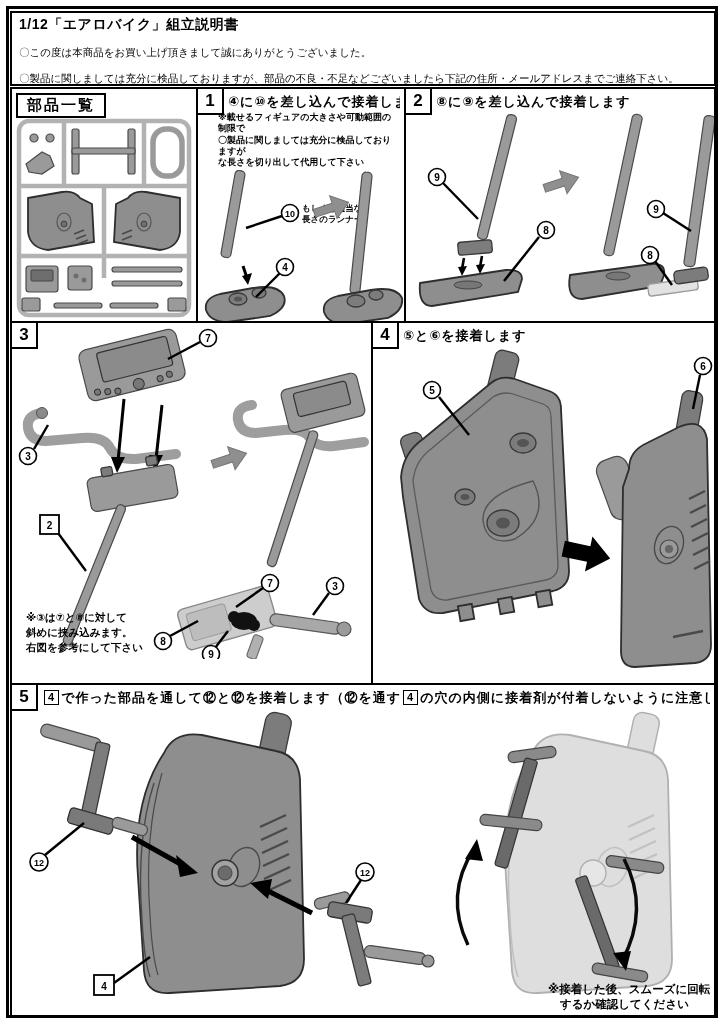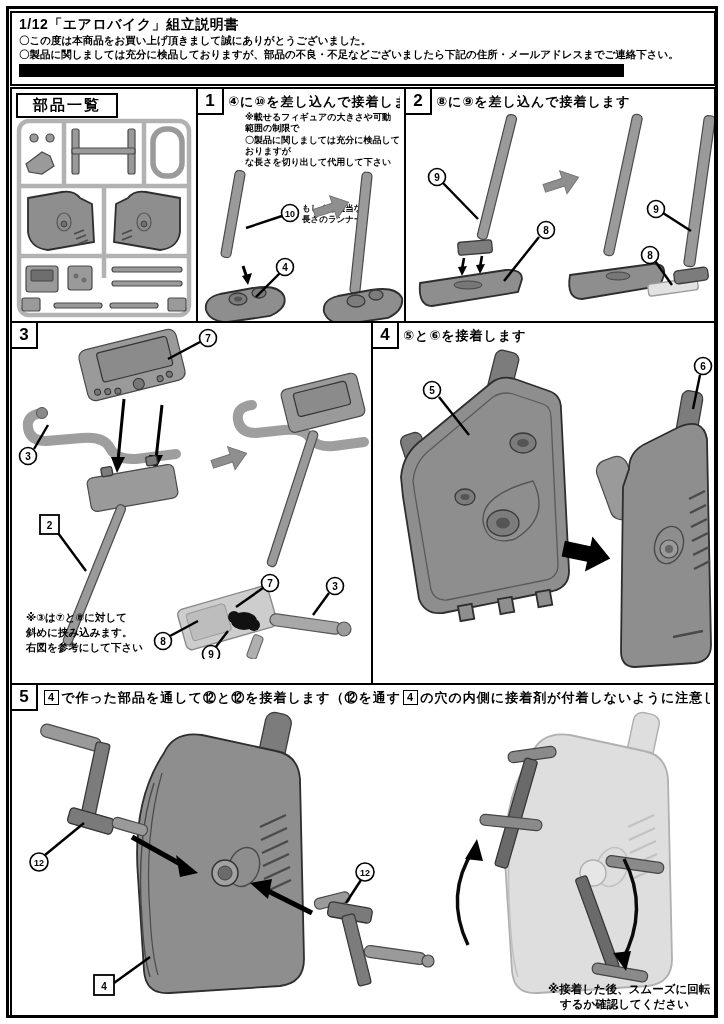--- a/index.html
+++ b/index.html
@@ -3,36 +3,36 @@
 <meta charset="utf-8">
 <style>
   html,body{margin:0;padding:0;background:#fff;}
   .sheet{position:relative;width:724px;height:1024px;background:#fff;overflow:hidden;
          font-family:"Liberation Sans","DejaVu Sans",sans-serif;color:#000;}
   .outer-border{position:absolute;left:6px;top:6px;width:706px;height:1006px;border:3px solid #000;}
   .panel{position:absolute;border:2px solid #000;background:#fff;box-sizing:border-box;}
   
   .header-box{left:10px;top:11px;width:706px;height:75px;padding:3px 7px;}
   .hdr-title{font-size:14px;font-weight:bold;letter-spacing:.5px;}
-  .hdr-note{font-size:10.5px;line-height:1.32;font-weight:700;}
+  .hdr-note{font-size:10.5px;line-height:1.32;font-weight:400;margin-top:12px;}
   .redact{margin-top:2px;width:88%;height:13px;background:#000;}
   
   .p-parts{left:10px;top:87px;width:188px;height:236px;}
   .p-s1{left:196px;top:87px;width:210px;height:236px;}
   .p-s2{left:404px;top:87px;width:312px;height:236px;}
   .p-s3{left:10px;top:321px;width:363px;height:364px;}
   .p-s4{left:371px;top:321px;width:345px;height:364px;}
   .p-s5{left:10px;top:683px;width:706px;height:334px;}
   .stepnum{position:absolute;left:-2px;top:-2px;width:24px;height:24px;border:2px solid #000;
            background:#fff;font-size:17px;font-weight:bold;display:flex;align-items:center;justify-content:center;}
   .stepheading{margin:4px 4px 0 30px;font-size:13px;font-weight:bold;letter-spacing:1px;white-space:nowrap;overflow:hidden;}
   .stepheading .boxnum{display:inline-block;border:1.5px solid #000;padding:0 3px;margin:0 2px;
            font-size:11px;line-height:13px;vertical-align:1px;}
-  .stepnote{margin:1px 4px 0 47px;font-size:9px;font-weight:600;line-height:1.25;}
-  .parts-title{position:absolute;left:4px;top:4px;border:2px solid #000;padding:1px 15px;
+  .stepnote{margin:1px 4px 0 20px;font-size:9px;font-weight:600;line-height:1.25;}
+  .parts-title{position:absolute;left:4px;top:4px;border:2px solid #000;padding:1px 9px;
            font-size:15px;font-weight:bold;letter-spacing:2px;background:#fff;}
   svg{display:block;}
   
   .part{fill:#9a9a9a;stroke:#4a4a4a;stroke-width:1.2;}
   .partd{fill:#7c7c7c;stroke:#3a3a3a;stroke-width:1.3;}
   .body{fill:#8e8e8e;stroke:#2e2e2e;stroke-width:1.8;}
   .runner{stroke:#b2b2b2;stroke-width:4.5;fill:none;}
   .lead{stroke:#000;stroke-width:2.4;}
   .ccirc{fill:#fff;stroke:#000;stroke-width:1.6;}
   .ctext{font:bold 10px "Liberation Sans","DejaVu Sans",sans-serif;text-anchor:middle;}

